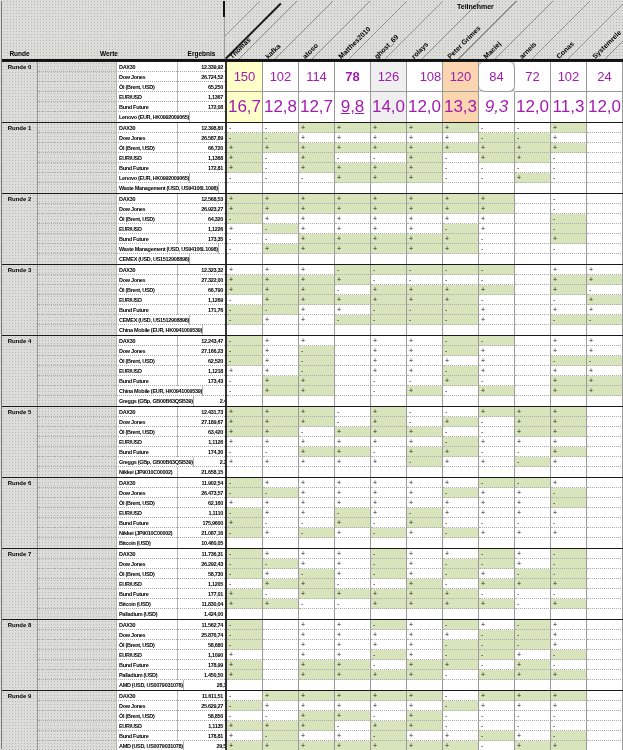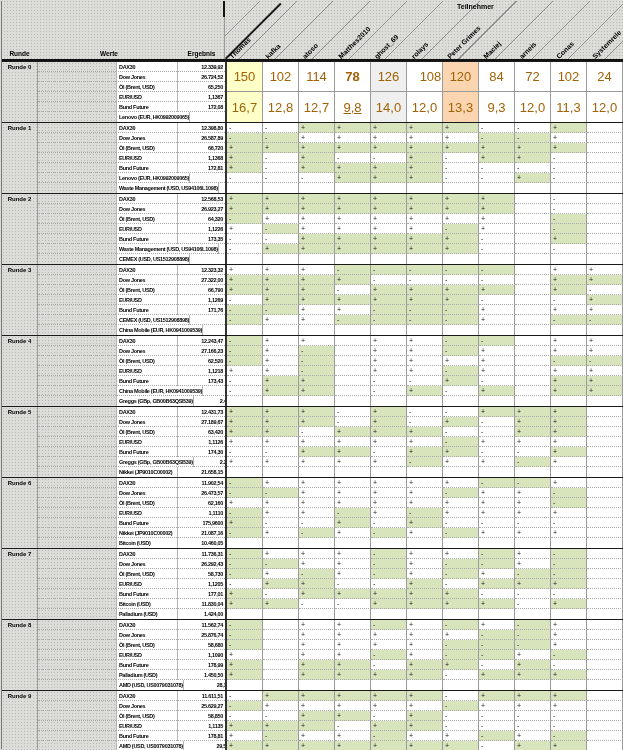--- a/index.html
+++ b/index.html
@@ -42,23 +42,23 @@
     font-size:5.5px;font-weight:bold;text-align:right;line-height:10px;padding-right:2px;letter-spacing:-0.3px;}
   .lrow:last-child .indent,.lrow:last-child .wname,.lrow:last-child .wval{border-bottom:none;}
   .pgrid{flex:1;display:grid;grid-template-columns:repeat(11,1fr);border-left:2px solid #333;}
   .pcell{background:#fff;border-right:1px solid #9a9a9a;border-bottom:1px dotted #ababab;
     font-size:7px;line-height:9px;padding-left:2px;color:#1a1a1a;height:10px;box-sizing:border-box;overflow:hidden;}
   .pcell.green{background:#d7e4bc;}
   .pcell.lastrow{border-bottom:none;}
   
   .sgrid{flex:1;display:grid;grid-template-columns:repeat(11,1fr);grid-template-rows:30px 30px;border-left:2px solid #333;}
   .scell{border-right:1px solid #9a9a9a;display:flex;align-items:center;justify-content:center;
-    color:#a16207;box-sizing:border-box;}
+    color:#a21caf;box-sizing:border-box;}
   .scell.top{border-bottom:1px solid #9a9a9a;font-size:13px;}
-  .scell.bot{font-size:13px;}
+  .scell.bot{font-size:17px;}
 </style>
 </head>
 <body>
 
 <div class="sheet">
   <div class="hdr">
     <div class="diag"></div>
     <div class="thomas-line"></div>
     <div class="vline"></div>
     <div class="vline-dark"></div>
@@ -116,32 +116,32 @@
           </div>
         </div>
         <div class="sgrid">
           <div class="scell top" style="background: rgb(255, 255, 200);">150</div>
           <div class="scell top" style="background: rgb(255, 255, 255);">102</div>
           <div class="scell top" style="background: rgb(255, 255, 255);">114</div>
           <div class="scell top" style="background: rgb(255, 255, 255); font-weight: bold;">78</div>
           <div class="scell top" style="background: rgb(239, 239, 239); text-align: center;">126</div>
           <div class="scell top" style="background: rgb(255, 255, 255); padding-left: 12px;">108</div>
           <div class="scell top" style="background: rgb(251, 213, 176); text-align: right;">120</div>
-          <div class="scell top" style="background: rgb(255, 255, 255);">84</div>
+          <div class="scell top" style="background: rgb(255, 255, 255); border-radius: 6px;">84</div>
           <div class="scell top" style="background: rgb(255, 255, 255);">72</div>
           <div class="scell top" style="background: rgb(255, 255, 255);">102</div>
           <div class="scell top" style="background: rgb(255, 255, 255);">24</div>
           <div class="scell bot" style="background: rgb(255, 255, 200);">16,7</div>
           <div class="scell bot" style="background: rgb(255, 255, 255); text-align: right;">12,8</div>
           <div class="scell bot" style="background: rgb(255, 255, 255);">12,7</div>
           <div class="scell bot" style="background: rgb(255, 255, 255); text-decoration: underline;">9,8</div>
           <div class="scell bot" style="background: rgb(239, 239, 239);">14,0</div>
           <div class="scell bot" style="background: rgb(255, 255, 255);">12,0</div>
           <div class="scell bot" style="background: rgb(251, 213, 176);">13,3</div>
-          <div class="scell bot" style="background: rgb(255, 255, 255);">9,3</div>
+          <div class="scell bot" style="background: rgb(255, 255, 255); font-style: italic;">9,3</div>
           <div class="scell bot" style="background: rgb(255, 255, 255);">12,0</div>
           <div class="scell bot" style="background: rgb(255, 255, 255);">11,3</div>
           <div class="scell bot" style="background: rgb(255, 255, 255);">12,0</div>
         </div>
       </div>
       <div class="block">
         <div class="runde-cell">Runde 1</div>
         <div class="leftrows">
           <div class="lrow">
             <div class="indent"></div>

